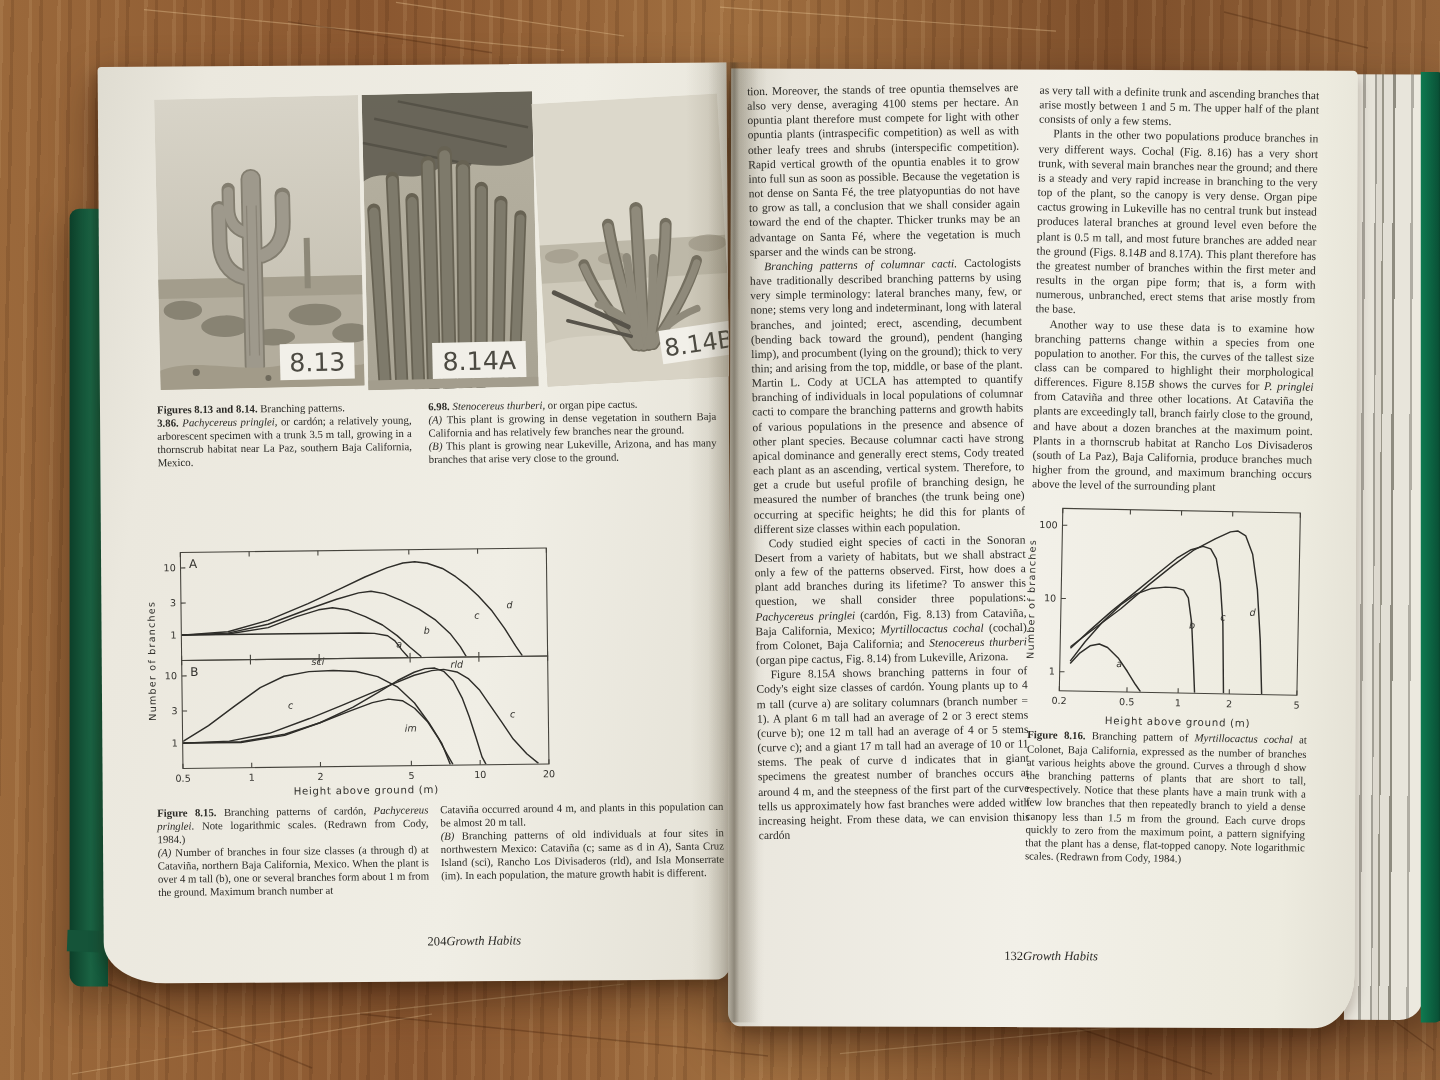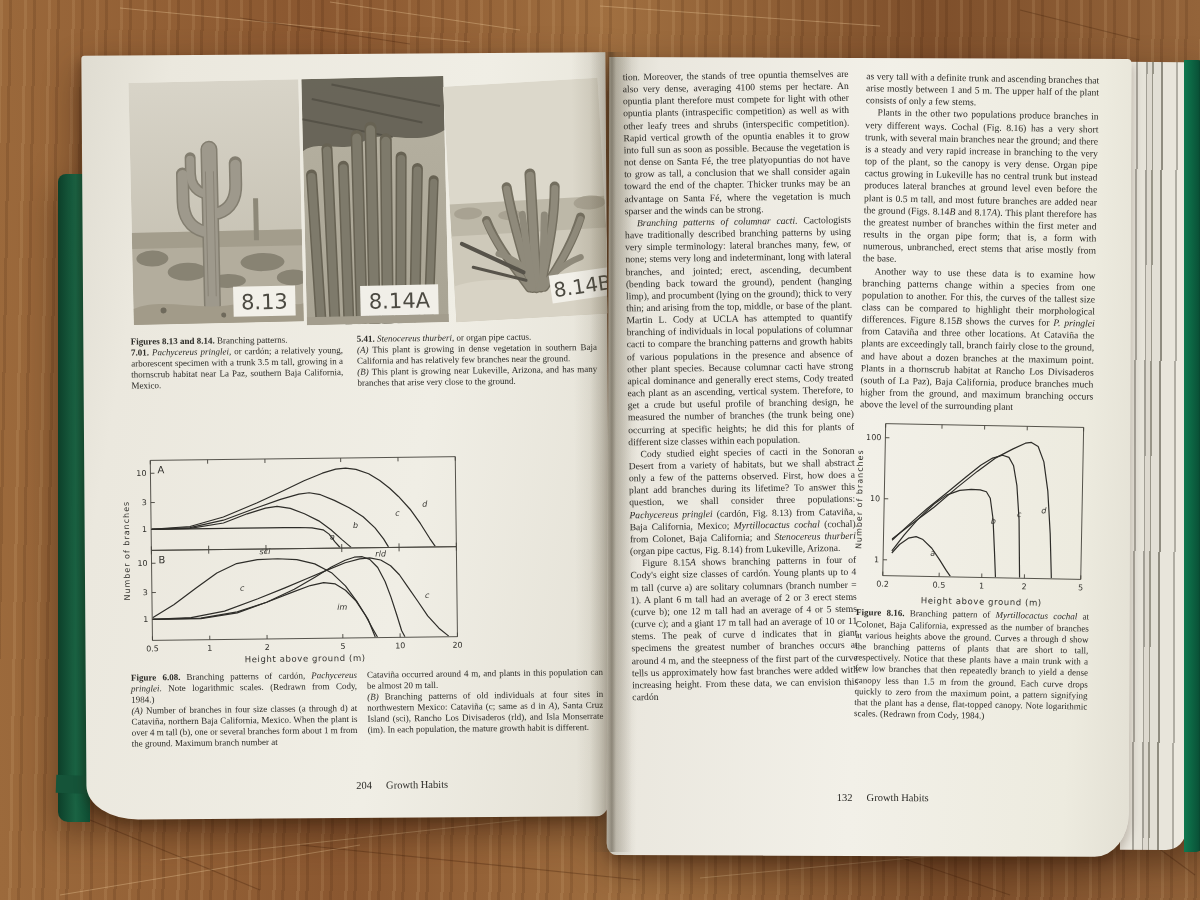--- a/index.html
+++ b/index.html
@@ -38,21 +38,21 @@
   
   .lp-inner{position:absolute;inset:0;transform:rotate(-0.3deg);}
   .photo-row{position:absolute;left:50px;top:24px;display:flex;gap:3px;align-items:flex-start;transform:rotate(-0.6deg);}
   .photo{display:block;}
   .cap-row{position:absolute;left:48px;top:280px;display:flex;gap:14px;font-size:9px;line-height:11px;text-align:justify;}
   .cap-row .c1{width:212px;} .cap-row .c2{width:240px;}
   .chart-815{position:absolute;left:36px;top:398px;width:345px;height:212px;}
   .cap15-row{position:absolute;left:44px;top:616px;display:flex;gap:10px;font-size:9px;line-height:11px;text-align:justify;}
   .cap15-row .c1{width:226px;} .cap15-row .c2{width:236px;}
   .footer{position:absolute;font-size:10.5px;color:#2b2a26;}
-  .footer .sec{margin-left:14px;}
+  .footer .sec{font-style:italic;margin-left:0;}
   .fl{left:268px;top:726px;} .fr{left:230px;top:734px;}
   
   .col{position:absolute;font-size:9.6px;line-height:12.15px;text-align:justify;}
   .col p{margin:0;} .col p.ind{text-indent:12px;}
   .rp-c1{left:20px;top:12px;width:226px;height:716px;transform:rotate(-1.1deg);}
   .rp-c2{left:252px;top:14px;width:233px;transform:rotate(0.9deg);}
   .chart-816{width:238px;height:190px;margin:5px 0 2px -4px;}
   .cap816{font-size:9px;line-height:11.2px;text-align:justify;margin-top:2px;}
   .chart svg text{font-family:"DejaVu Sans","Liberation Sans",sans-serif;fill:#33322e;}
   i{font-style:italic;} b{font-weight:bold;}
@@ -208,22 +208,22 @@
               <path d="M72,198 L20,182" stroke-width="3"></path>
           </g>
           <g transform="rotate(-5 128 206)">
             <rect x="96" y="192" width="64" height="28" fill="#f2f0e9"></rect>
             <text x="128" y="214" text-anchor="middle" font-family="DejaVu Sans, sans-serif" font-size="20" fill="#4c4a42">8.14B</text>
           </g>
         </svg>
       </div>
 
       <div class="cap-row">
-        <div class="c1"><b>Figures 8.13 and 8.14.</b> Branching patterns.<br><b>7.01.</b> <i>Pachycereus pringlei</i>, or cardón; a relatively young, arborescent specimen with a trunk 3.5 m tall, growing in a thornscrub habitat near La Paz, southern Baja California, Mexico.</div>
-        <div class="c2"><b>5.41.</b> <i>Stenocereus thurberi</i>, or organ pipe cactus.<br><i>(A)</i> This plant is growing in dense vegetation in southern Baja California and has relatively few branches near the ground.<br><i>(B)</i> This plant is growing near Lukeville, Arizona, and has many branches that arise very close to the ground.</div>
+        <div class="c1"><b>Figures 8.13 and 8.14.</b> Branching patterns.<br><b>3.86.</b> <i>Pachycereus pringlei</i>, or cardón; a relatively young, arborescent specimen with a trunk 3.5 m tall, growing in a thornscrub habitat near La Paz, southern Baja California, Mexico.</div>
+        <div class="c2"><b>6.98.</b> <i>Stenocereus thurberi</i>, or organ pipe cactus.<br><i>(A)</i> This plant is growing in dense vegetation in southern Baja California and has relatively few branches near the ground.<br><i>(B)</i> This plant is growing near Lukeville, Arizona, and has many branches that arise very close to the ground.</div>
       </div>
 
       <div class="chart chart-815"><svg viewBox="0 0 345 212" width="100%" height="100%">
             <defs>
               <clipPath id="clip0-0">
                 <rect x="30.5" y="6.5" width="304" height="89"></rect>
               </clipPath>
               <clipPath id="clip0-1">
                 <rect x="30.5" y="96.5" width="304" height="89"></rect>
               </clipPath>
@@ -293,21 +293,21 @@
             <text x="118.03127855547993" y="137.3874226927149" font-size="8" font-style="italic" font-family="&quot;DejaVu Serif&quot;, serif">c</text>
             <text x="253.9041209153763" y="104.87943351367508" font-size="8" font-style="italic" font-family="&quot;DejaVu Serif&quot;, serif">rld</text>
             <text x="215.2639707342573" y="157.60427233242885" font-size="8" font-style="italic" font-family="&quot;DejaVu Serif&quot;, serif">im</text>
             <text x="303.11306573965857" y="146.85906244772534" font-size="8" font-style="italic" font-family="&quot;DejaVu Serif&quot;, serif">c</text>
             <text x="37" y="109" font-size="10">B</text>
             <text x="182.5" y="209" text-anchor="middle" font-size="8.5" letter-spacing="0.6">Height above ground (m)</text>
             <text x="8" y="96" text-anchor="middle" font-size="8" letter-spacing="1" transform="rotate(-90 8 96)">Number of branches</text>
           </svg></div>
 
       <div class="cap15-row">
-        <div class="c1"><b>Figure 6.08.</b> Branching patterns of cardón, <i>Pachycereus pringlei</i>. Note logarithmic scales. (Redrawn from Cody, 1984.)<br><i>(A)</i> Number of branches in four size classes (a through d) at Cataviña, northern Baja California, Mexico. When the plant is over 4 m tall (b), one or several branches form about 1 m from the ground. Maximum branch number at</div>
+        <div class="c1"><b>Figure 8.15.</b> Branching patterns of cardón, <i>Pachycereus pringlei</i>. Note logarithmic scales. (Redrawn from Cody, 1984.)<br><i>(A)</i> Number of branches in four size classes (a through d) at Cataviña, northern Baja California, Mexico. When the plant is over 4 m tall (b), one or several branches form about 1 m from the ground. Maximum branch number at</div>
         <div class="c2">Cataviña occurred around 4 m, and plants in this population can be almost 20 m tall.<br><i>(B)</i> Branching patterns of old individuals at four sites in northwestern Mexico: Cataviña (c; same as d in <i>A</i>), Santa Cruz Island (sci), Rancho Los Divisaderos (rld), and Isla Monserrate (im). In each population, the mature growth habit is different.</div>
       </div>
 
       <div class="footer fl">
         <span>204</span><span class="sec">Growth Habits</span>
       </div>
     </div>
   </div>
 
   <div class="page page-right">

